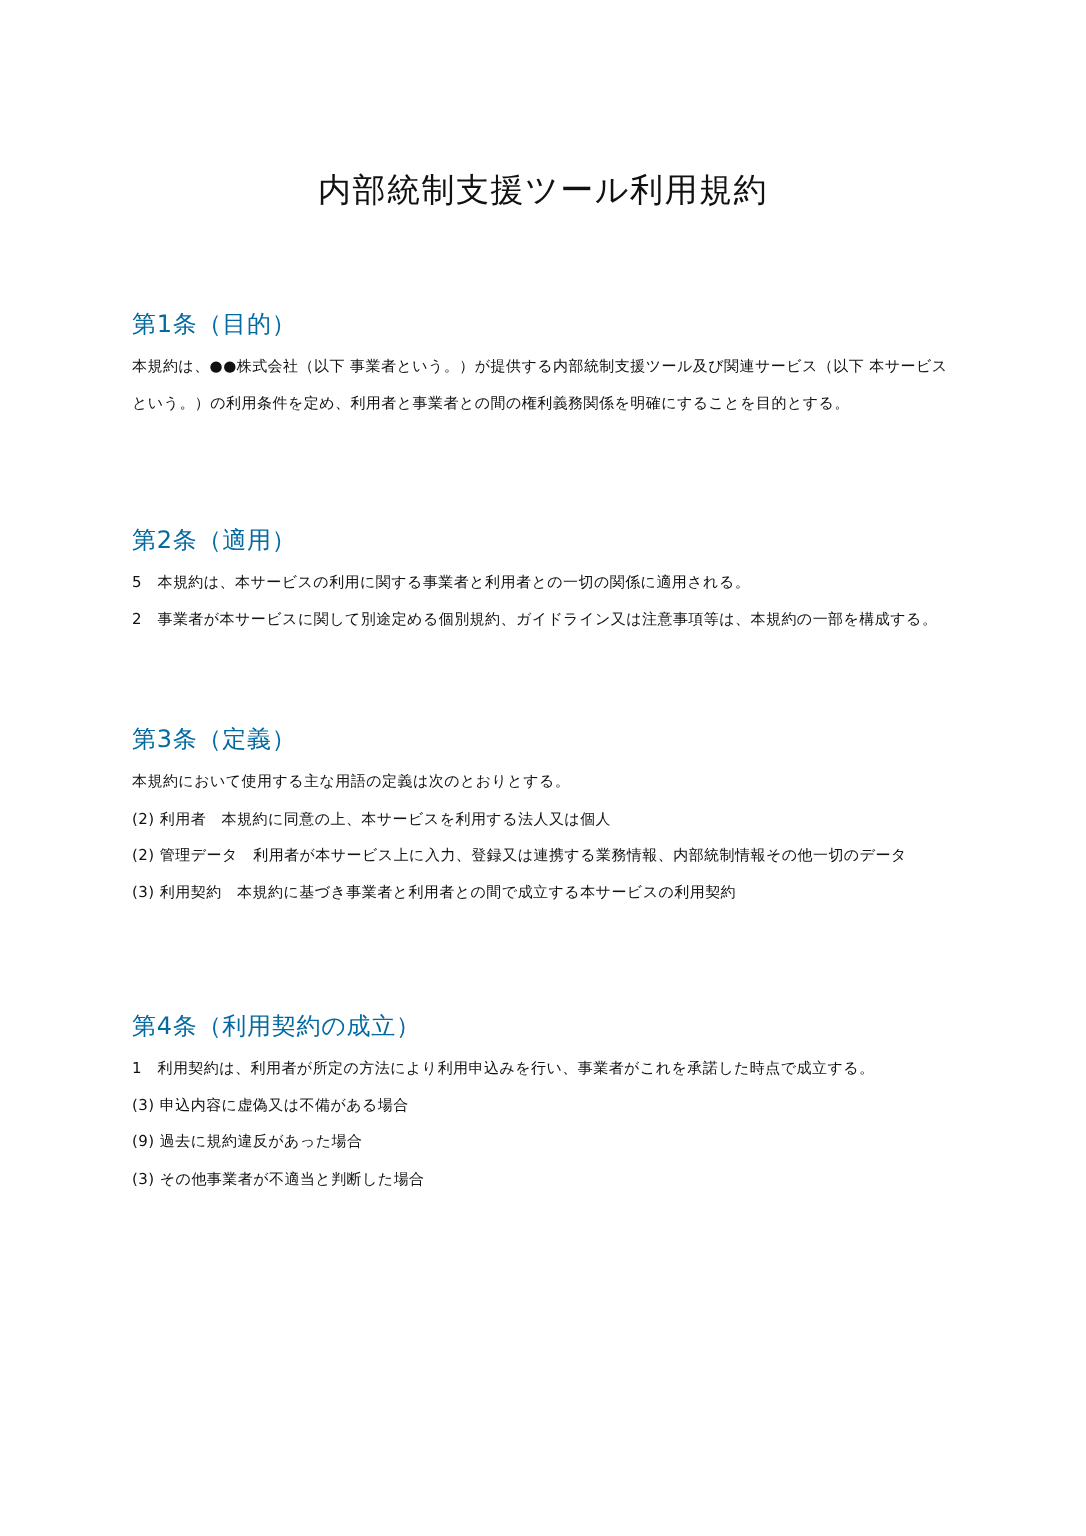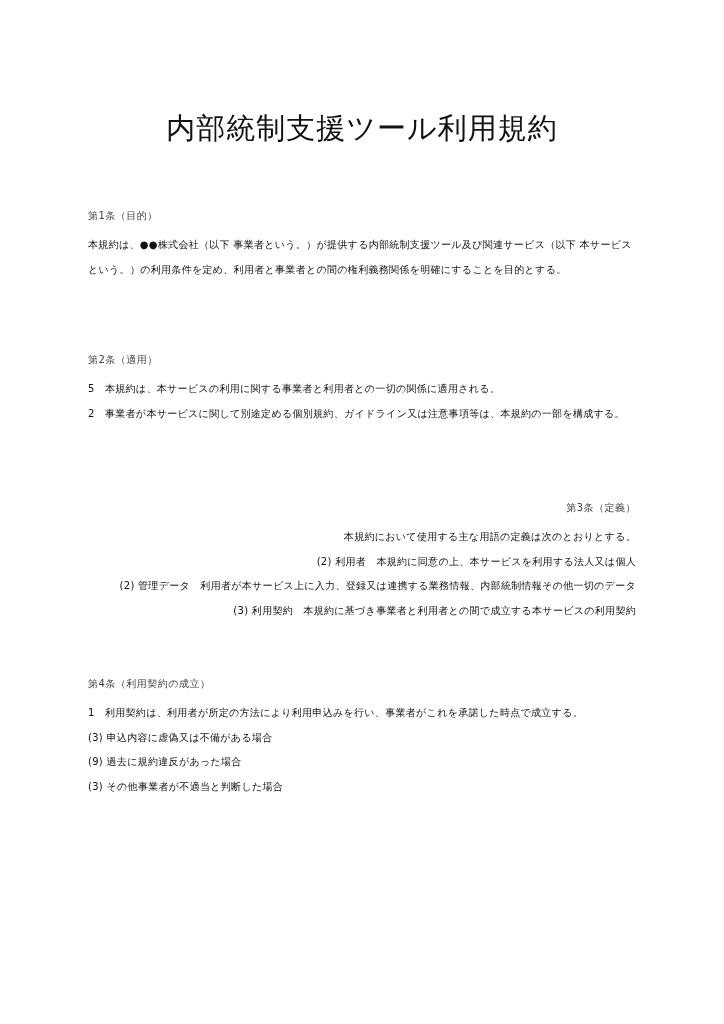--- a/index.html
+++ b/index.html
@@ -20,51 +20,51 @@
     left: 0; top: 0;
     width: 724px; height: 1024px;
     background: #ffffff;
   }
   .title {
     position: absolute;
     top: 110px;
     left: 0;
     width: 724px;
     text-align: center;
-    font-size: 29px;
+    font-size: 22px;
     letter-spacing: 1px;
     line-height: 36px;
     color: #111;
     font-weight: normal;
     margin: 0;
   }
   .article {
     position: absolute;
     left: 88px;
     width: 548px;
   }
   .article h2 {
     margin: 0 0 6px 0;
-    font-size: 10px;
+    font-size: 16px;
     font-weight: normal;
     line-height: 22px;
-    color: #404040;
+    color: #0369a1;
     letter-spacing: 0.5px;
   }
   .article p {
     margin: 0;
     font-size: 10px;
     line-height: 24.5px;
     color: #111;
     letter-spacing: 0.3px;
     word-break: break-all;
   }
   #art1 { top: 205px; }
   #art2 { top: 349px; }
-  #art3 { top: 497px; text-align: right; }
+  #art3 { top: 482px; }
   #art4 { top: 673px; }
 </style>
 </head>
 <body>
 
 <div class="page">
 
   <h1 class="title">内部統制支援ツール利用規約</h1>
 
   <section class="article" id="art1">

